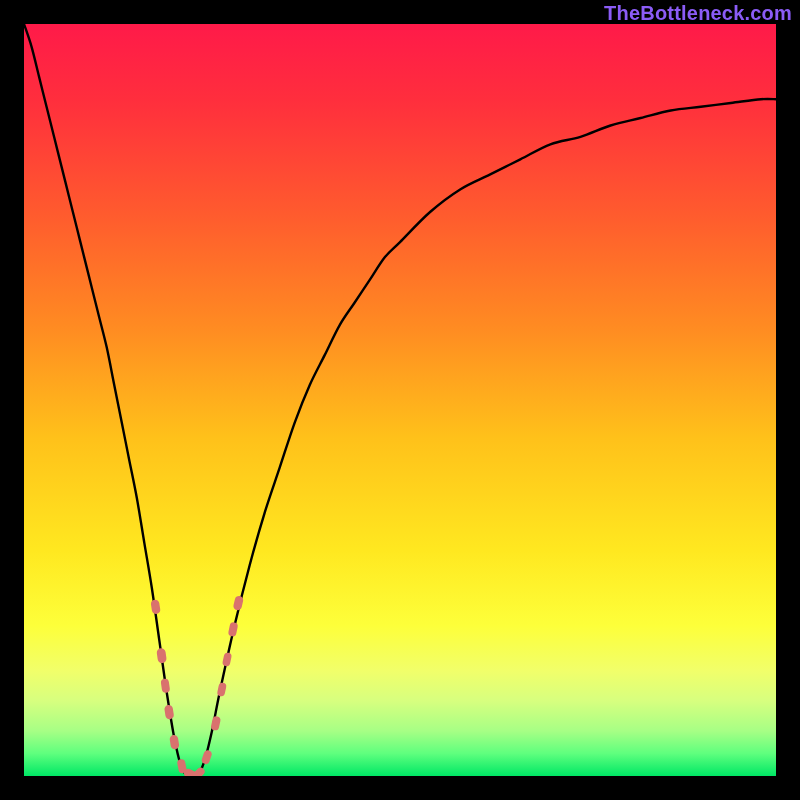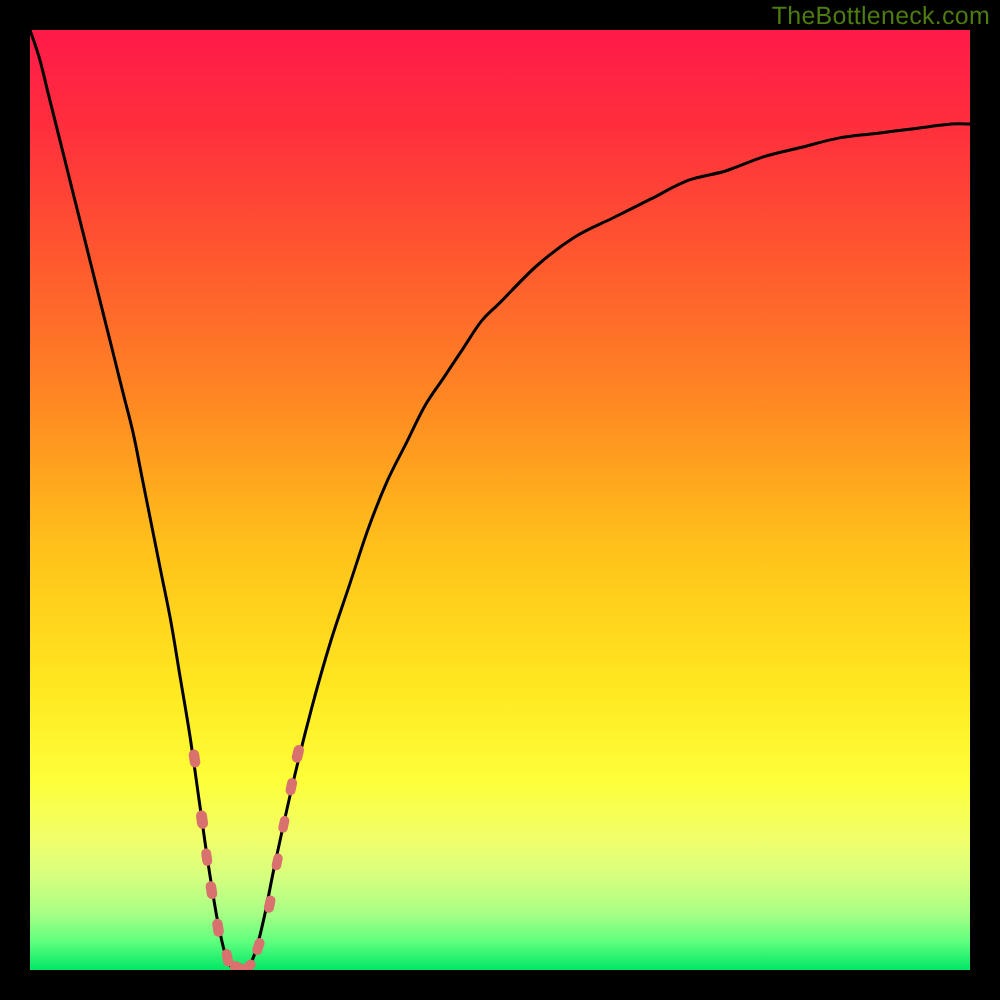--- a/index.html
+++ b/index.html
@@ -31,23 +31,23 @@
     left: 0;
     top: 0;
     width: 752px;
     height: 752px;
     overflow: visible;
   }
   .watermark {
     position: absolute;
     top: 2px;
     right: 8px;
-    color: #4d7c0f;
+    color: #8b5cf6;
     font-size: 20px;
-    font-weight: 400;
+    font-weight: 700;
     letter-spacing: 0.2px;
   }
 </style>
 </head>
 <body>
 
 <div class="watermark">TheBottleneck.com</div>
 
 <div class="frame">
   <svg class="gradient" viewBox="0 0 752 752" preserveAspectRatio="none">

